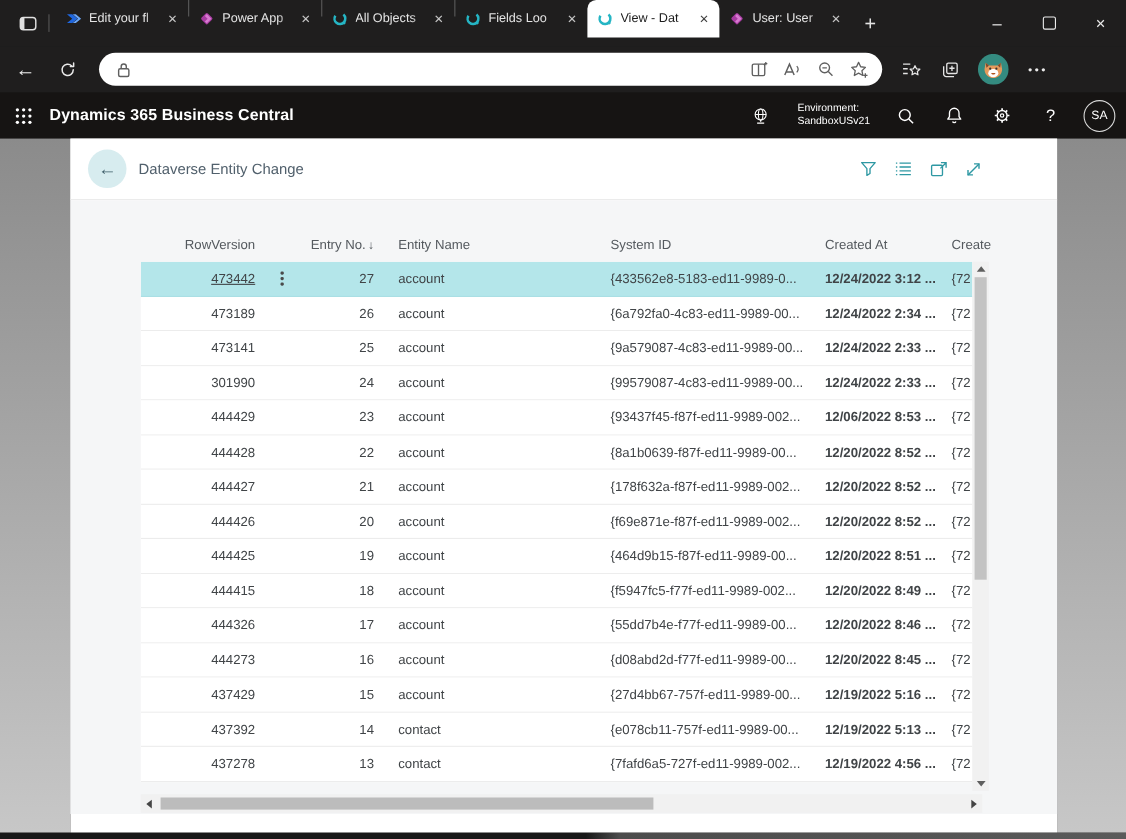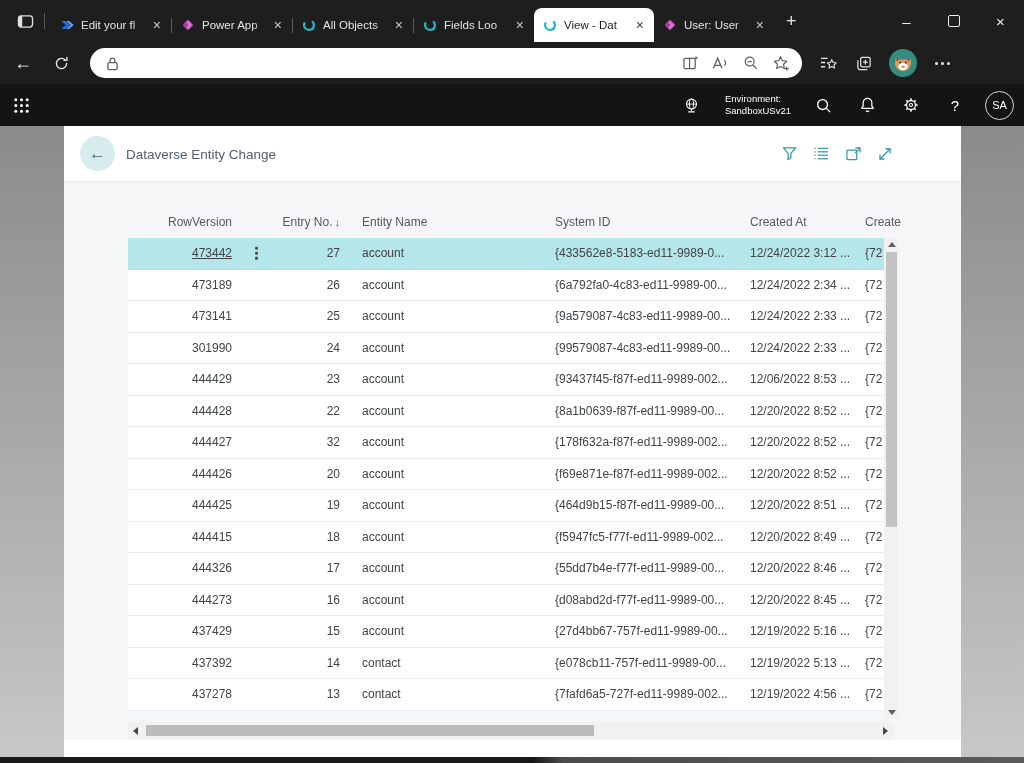--- a/index.html
+++ b/index.html
@@ -3,21 +3,21 @@
 <meta charset="utf-8">
 <style>
   html,body{margin:0;padding:0;}
   body{width:1024px;height:763px;overflow:hidden;font-family:"Liberation Sans","DejaVu Sans",sans-serif;background:#1f1e1e;}
   .screen{position:relative;width:1024px;height:763px;background:#1f1e1e;}
 
   
   .titlebar{position:absolute;top:0;left:0;right:0;height:42px;display:flex;align-items:center;background:#1f1e1e;}
   .tab-actions{margin-left:12px;width:26px;height:26px;display:flex;align-items:center;justify-content:center;border-radius:4px;}
   .tb-sep{width:1px;height:16px;background:#575757;margin:0 6px;}
-  .tabstrip{display:flex;align-items:flex-end;height:100%;}
+  .tabstrip{display:flex;align-items:flex-start;height:100%;}
   .tab{width:120px;height:34px;display:flex;align-items:center;padding:0 6px 0 9px;border-radius:8px 8px 0 0;color:#e4e4e4;font-size:11.5px;box-sizing:border-box;}
   .tab.active{background:#ffffff;color:#1c1c1c;}
   .tab-fav{flex:0 0 auto;display:flex;align-items:center;margin-right:7px;}
   .tab-title{flex:1;white-space:nowrap;overflow:hidden;-webkit-mask-image:linear-gradient(90deg,#000 75%,transparent 98%);mask-image:linear-gradient(90deg,#000 75%,transparent 98%);}
   .tab-close{flex:0 0 auto;font-size:14px;line-height:1;opacity:.85;padding:1px 4px;border-radius:3px;}
   .tab-sep{width:1px;height:15px;background:#5a5a5a;margin-bottom:9px;}
   .newtab{color:#e4e4e4;font-size:18px;margin:0 0 0 12px;line-height:1;}
   .wincontrols{margin-left:auto;display:flex;height:100%;}
   .winbtn{width:47px;height:100%;display:flex;align-items:center;justify-content:center;color:#ededed;font-size:15px;}
   .win-max-glyph{width:10px;height:10px;border:1.2px solid #ededed;border-radius:2px;}
@@ -76,21 +76,21 @@
   .trow{position:relative;height:31.5px;background:#fff;border-bottom:1px solid #ececec;box-sizing:border-box;font-size:12px;color:#404447;}
   .trow.selected{background:#b4e6ea;border-bottom-color:#aadfe4;}
   .c{position:absolute;top:50%;transform:translateY(-50%);white-space:nowrap;}
   .c.rv{left:0;width:104px;text-align:right;}
   .trow.selected .c.rv{text-decoration:underline;}
   .dotcol{position:absolute;left:127px;top:50%;transform:translateY(-50%);display:flex;flex-direction:column;gap:2.5px;}
   .dotcol i{width:2.5px;height:2.5px;border-radius:50%;background:#4a4a4a;}
   .c.en{left:132px;width:80px;text-align:right;}
   .c.ent{left:234px;}
   .c.sys{left:427px;width:192px;overflow:hidden;}
-  .c.cat{left:622px;width:112px;overflow:hidden;}
+  .c.cat{left:622px;width:112px;overflow:hidden;font-weight:bold;}
   .c.cby{left:737px;width:19px;overflow:hidden;}
 
   
   .vscroll{position:absolute;left:820px;top:56px;width:15px;height:481px;background:#f1f1f1;}
   .vthumb{position:absolute;left:2px;top:14px;width:11px;height:275px;background:#c3c3c3;}
   .tri{width:0;height:0;position:absolute;left:3.5px;}
   .tri.up{top:4px;border-left:4px solid transparent;border-right:4px solid transparent;border-bottom:5px solid #5f5f5f;}
   .tri.down{bottom:4px;border-left:4px solid transparent;border-right:4px solid transparent;border-top:5px solid #5f5f5f;}
 
   
@@ -274,20 +274,21 @@
             <circle cx="14.2" cy="2.8" r="1.5"></circle>
             <circle cx="2.8" cy="8.5" r="1.5"></circle>
             <circle cx="8.5" cy="8.5" r="1.5"></circle>
             <circle cx="14.2" cy="8.5" r="1.5"></circle>
             <circle cx="2.8" cy="14.2" r="1.5"></circle>
             <circle cx="8.5" cy="14.2" r="1.5"></circle>
             <circle cx="14.2" cy="14.2" r="1.5"></circle>
           </g>
         </svg>
     </span>
+    <span class="bc-title">Dynamics 365 Business Central</span>
     <div class="bc-right">
       <div class="env">
         <svg width="17" height="17" viewBox="0 0 18 18">
             <circle cx="9" cy="7.5" r="5.3" fill="none" stroke="#fff" stroke-width="1.1"></circle>
             <ellipse cx="9" cy="7.5" rx="2.2" ry="5.3" fill="none" stroke="#fff" stroke-width="1"></ellipse>
             <path d="M3.9 7.5h10.2" stroke="#fff" stroke-width="1"></path>
             <path d="M9 12.8v1.8M5.6 15.7h6.8" stroke="#fff" stroke-width="1.2"></path>
           </svg>
         <span class="env-text">
           <div>Environment:</div>
@@ -428,21 +429,21 @@
             <div class="trow">
               <span class="c rv">444428</span>
               <span class="c en">22</span>
               <span class="c ent">account</span>
               <span class="c sys">{8a1b0639-f87f-ed11-9989-00...</span>
               <span class="c cat">12/20/2022 8:52 ...</span>
               <span class="c cby">{72</span>
             </div>
             <div class="trow">
               <span class="c rv">444427</span>
-              <span class="c en">32</span>
+              <span class="c en">21</span>
               <span class="c ent">account</span>
               <span class="c sys">{178f632a-f87f-ed11-9989-002...</span>
               <span class="c cat">12/20/2022 8:52 ...</span>
               <span class="c cby">{72</span>
             </div>
             <div class="trow">
               <span class="c rv">444426</span>
               <span class="c en">20</span>
               <span class="c ent">account</span>
               <span class="c sys">{f69e871e-f87f-ed11-9989-002...</span>

